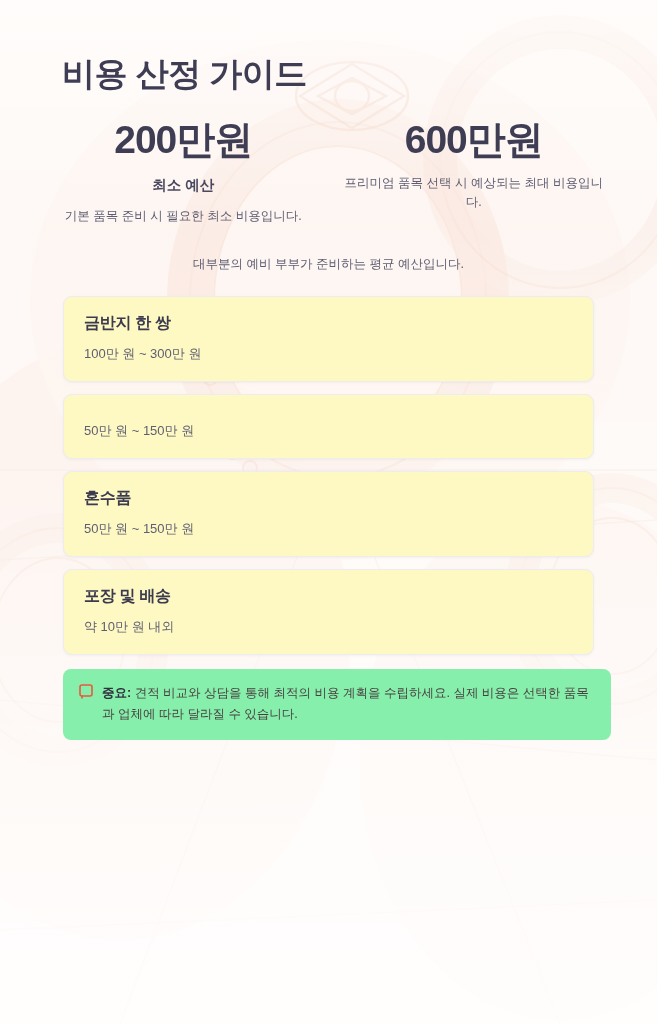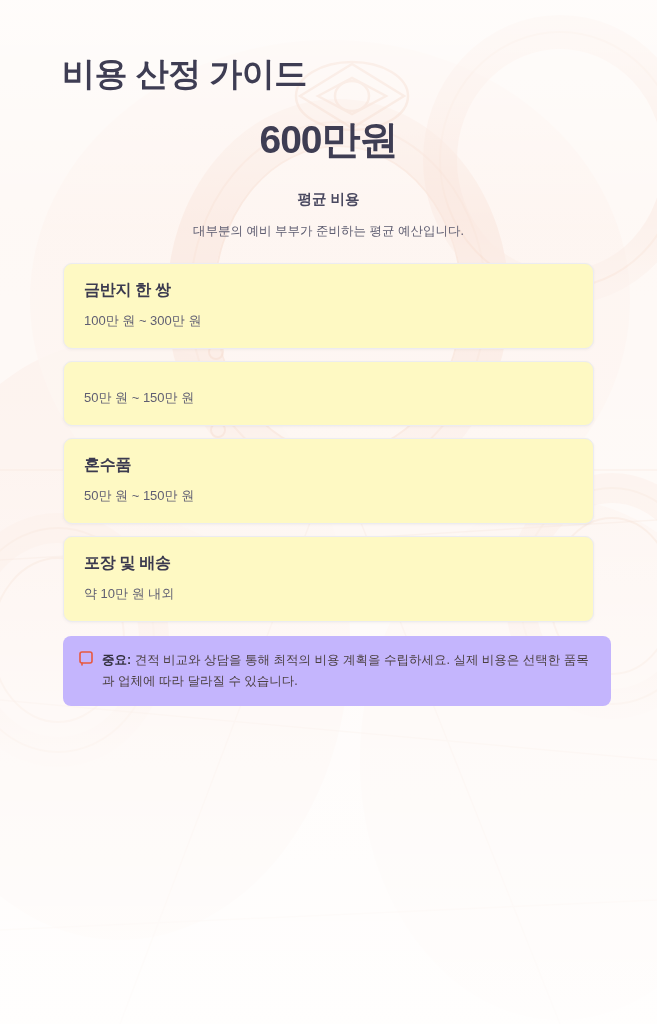--- a/index.html
+++ b/index.html
@@ -139,21 +139,21 @@
   }
   .item-range {
     margin-top: 11px;
     font-size: 13px;
     color: #5f5e72;
   }
 
   
   .notice {
     margin: 14px 18px 0 35px;
-    background: #c4b5fd;
+    background: #86efac;
     border-radius: 8px;
     padding: 14px 16px 15px 16px;
     display: flex;
     gap: 9px;
     align-items: flex-start;
   }
   .notice-icon {
     flex: 0 0 auto;
     margin-top: 1px;
     color: #e8593f;
@@ -237,26 +237,31 @@
   </g>
 </svg>
 <div id="bg-wash"></div>
 
 <div class="page">
 
   <h1 class="guide-title">비용 산정 가이드</h1>
 
   <div class="stats-row">
     <div class="stat-col">
+      <div class="stat-value">200만원</div>
+      <div class="stat-label">최소 예산</div>
+      <div class="stat-desc">기본 품목 준비 시 필요한 최소 비용입니다.</div>
+    </div>
+    <div class="stat-col">
       <div class="stat-value">600만원</div>
+      <div class="stat-desc">프리미엄 품목 선택 시 예상되는 최대 비용입니다.</div>
     </div>
   </div>
 
   <div class="avg-block">
-    <div class="avg-label">평균 비용</div>
     <div class="avg-desc">대부분의 예비 부부가 준비하는 평균 예산입니다.</div>
   </div>
 
   <div class="items">
 
     <div class="item-card">
       <div class="item-title">금반지 한 쌍</div>
       <div class="item-range">100만 원 ~ 300만 원</div>
     </div>
 

